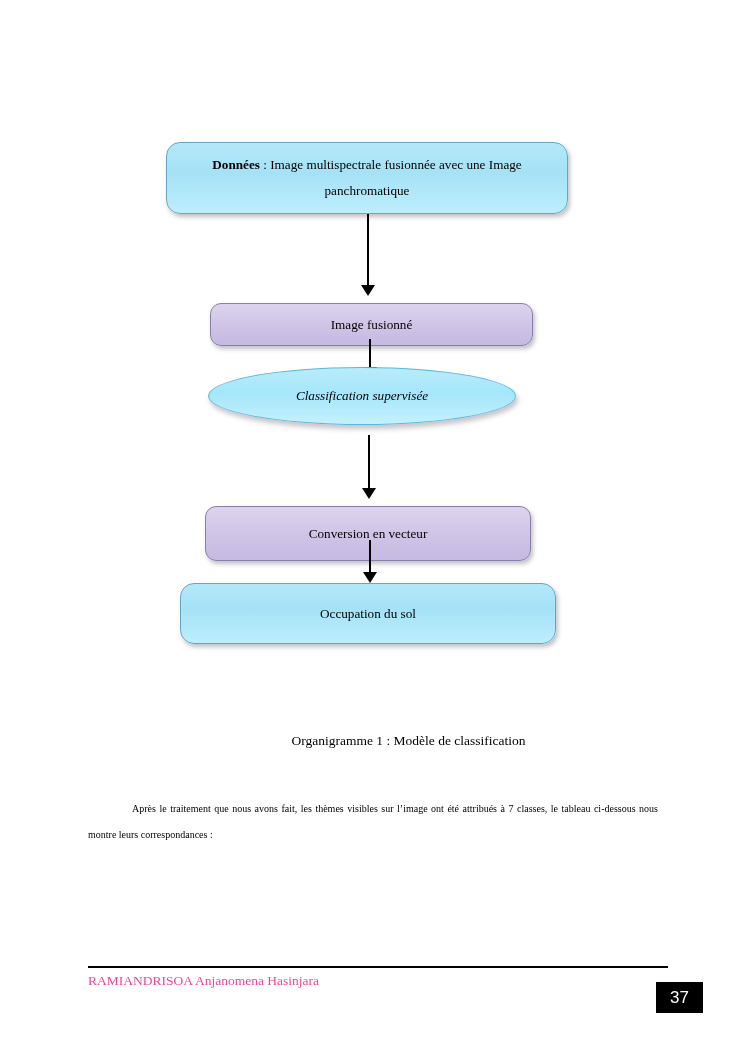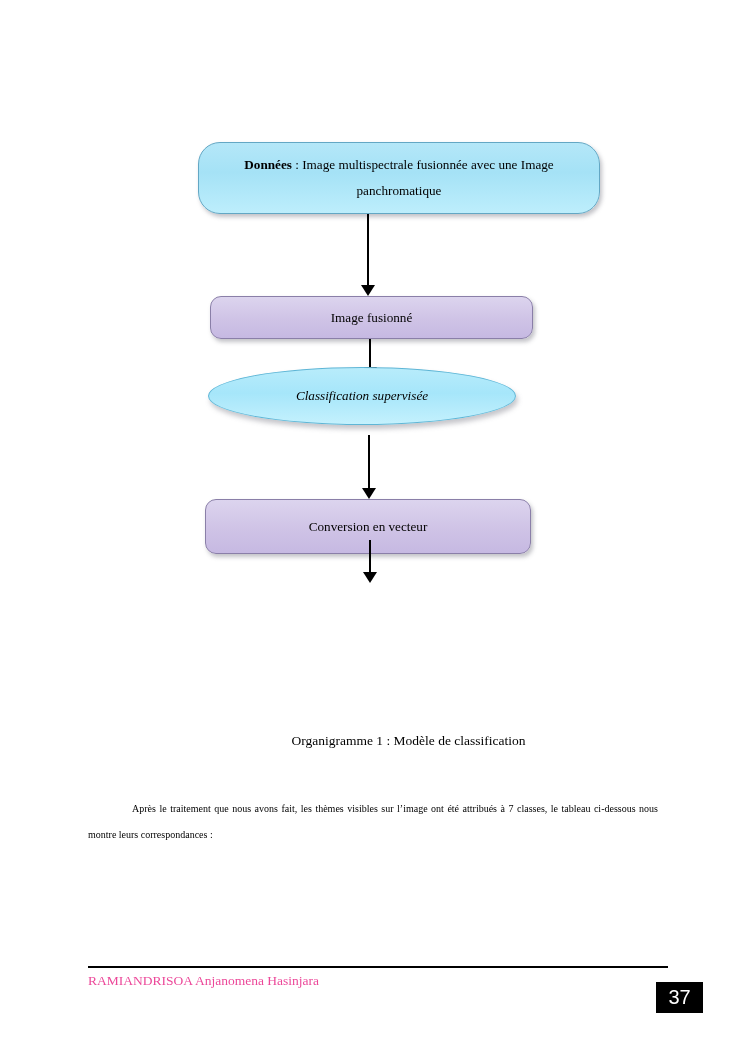--- a/index.html
+++ b/index.html
@@ -45,31 +45,31 @@
     box-shadow: 2px 3px 4px rgba(120,120,130,0.45);
   }
 
   .node .node-text {
     display: block;
     padding: 0 14px;
   }
 
   
   .node-blue {
-    border-radius: 22px;
+    border-radius: 14px;
     border: 1px solid #63a7c4;
     background: linear-gradient(180deg, #b4e7f8 0%, #a5e2f6 42%, #bdeefc 100%);
-    margin-left: 32px;
   }
 
   
   .node-purple {
     border-radius: 11px;
     border: 1px solid #8a7fa8;
     background: linear-gradient(180deg, #dcd4ee 0%, #cfc3e6 55%, #c6b9e2 100%);
+    margin-top: 7px;
   }
 
   
   .node-ellipse {
     border-radius: 50%;
     border: 1px solid #5fb6d6;
     background: linear-gradient(180deg, #b8ecfb 0%, #a6e6fa 45%, #c4f1fd 100%);
     box-shadow: 2px 4px 5px rgba(120,120,130,0.42);
   }
 
@@ -170,21 +170,21 @@
     top: 982px;
     width: 47px;
     height: 31px;
     background: #000000;
     display: flex;
     align-items: center;
     justify-content: center;
   }
   .page-number-box .pn {
     color: #ffffff;
-    font-size: 20px;
+    font-size: 17px;
     font-family: "Liberation Sans", sans-serif;
   }
 </style>
 </head>
 <body>
 
 <div class="page">
 
   <div class="flowchart">
 
@@ -217,20 +217,23 @@
 
     <div class="node node-purple" id="node-conversion">
       <span class="node-text">Conversion en vecteur</span>
     </div>
 
     <div class="arrow" id="arrow-4">
       <div class="shaft"></div>
       <div class="head"></div>
     </div>
 
+    <div class="node node-blue" id="node-occupation">
+      <span class="node-text">Occupation du sol</span>
+    </div>
 
   </div>
 
   <div class="caption">Organigramme 1 : Modèle de classification</div>
 
   <p class="body-text">Après le traitement que nous avons fait, les thèmes visibles sur l’image ont été attribués à  7 classes, le tableau ci-dessous nous  montre leurs correspondances :</p>
 
   <div class="footer-rule"></div>
   <div class="footer-author">RAMIANDRISOA Anjanomena Hasinjara</div>
   <div class="page-number-box">

